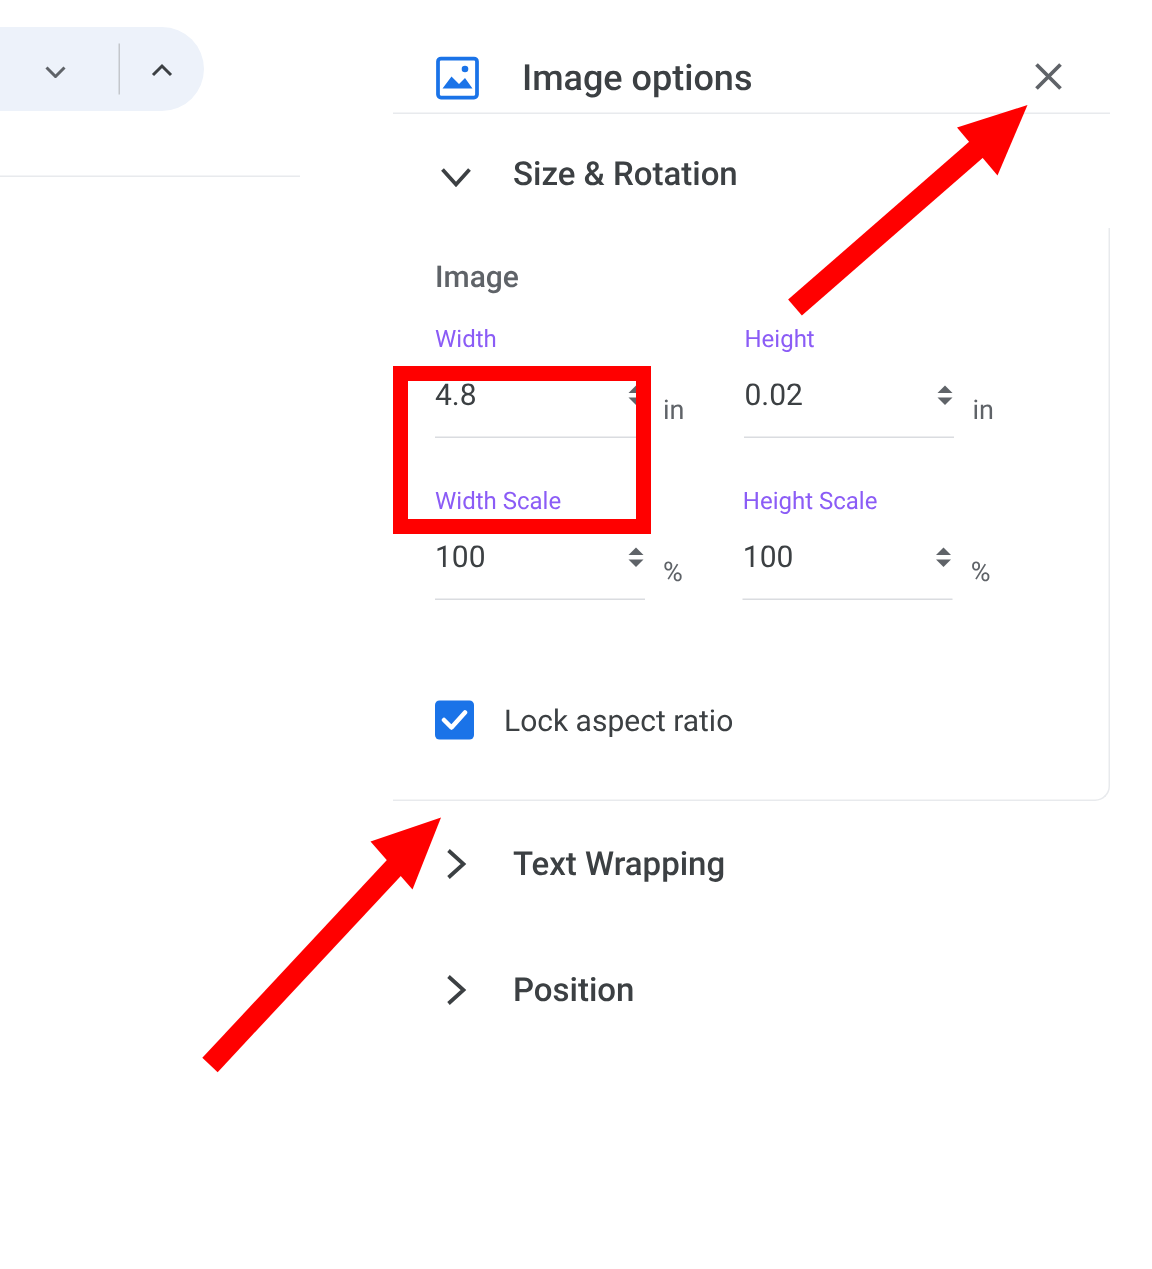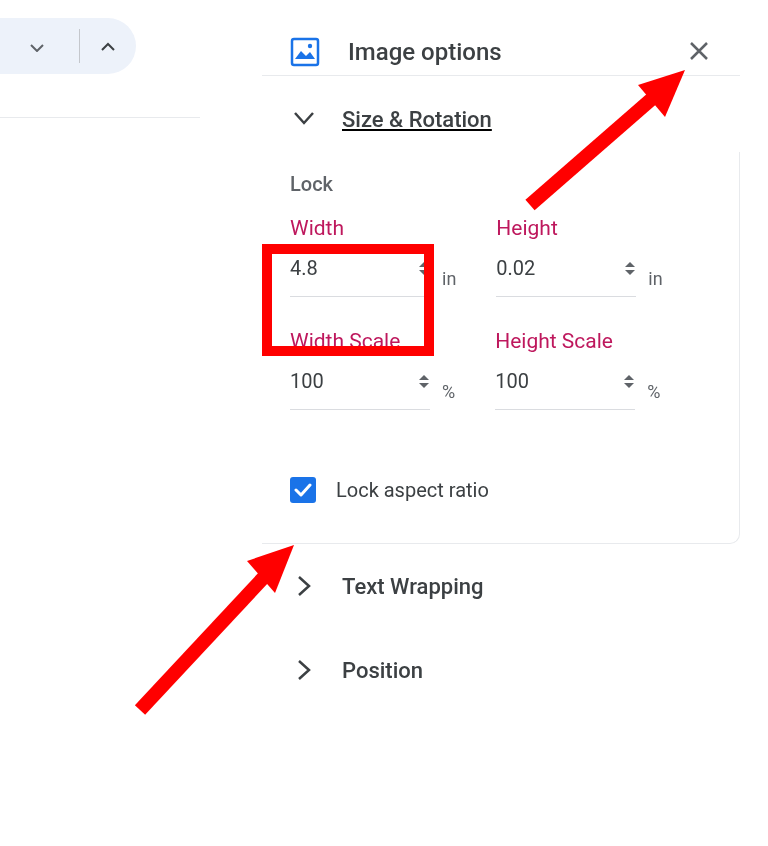--- a/index.html
+++ b/index.html
@@ -75,24 +75,23 @@
       color: #3c4043;
       flex: 1;
     }
     .close-btn {
       width: 24px;
       height: 24px;
       cursor: pointer;
     }
     .section-header {
       display: flex;
-      align-items: flex-end;
+      align-items: flex-start;
       padding: 28px 28px 20px 28px;
       cursor: pointer;
-      text-decoration: underline;
     }
     .section-chevron {
       width: 28px;
       height: 28px;
       margin-right: 24px;
       display: flex;
       align-items: center;
       justify-content: center;
     }
     .section-title {
@@ -121,22 +120,22 @@
     .field-group {
       display: flex;
       align-items: flex-end;
       gap: 12px;
     }
     .field {
       display: flex;
       flex-direction: column;
     }
     .field-label {
-      font-size: 21px;
-      color: #be185d;
+      font-size: 16px;
+      color: #8b5cf6;
       margin-bottom: 16px;
     }
     .input-wrap {
       display: flex;
       align-items: center;
       border-bottom: 1px solid #dadce0;
       width: 140px;
       padding-bottom: 16px;
     }
     .input-val {
@@ -231,21 +230,21 @@
   <div class="section-header">
     <span class="section-chevron">
       <svg width="22" height="14" viewBox="0 0 22 14">
           <path d="M2 2 L11 12 L20 2" stroke="#3c4043" stroke-width="2.5" fill="none"></path>
         </svg>
     </span>
     <div class="section-title">Size &amp; Rotation</div>
   </div>
 
   <div class="card">
-    <div class="sub-heading">Lock</div>
+    <div class="sub-heading">Image</div>
 
     <div class="field-row">
       <div class="field-group">
         <div class="field">
           <div class="field-label">Width</div>
           <div class="input-wrap">
             <span class="input-val">4.8</span>
             <span class="stepper">
               <svg width="12" height="7" viewBox="0 0 12 7">
                   <path d="M1 6 L6 1 L11 6" fill="#5f6368"></path>

